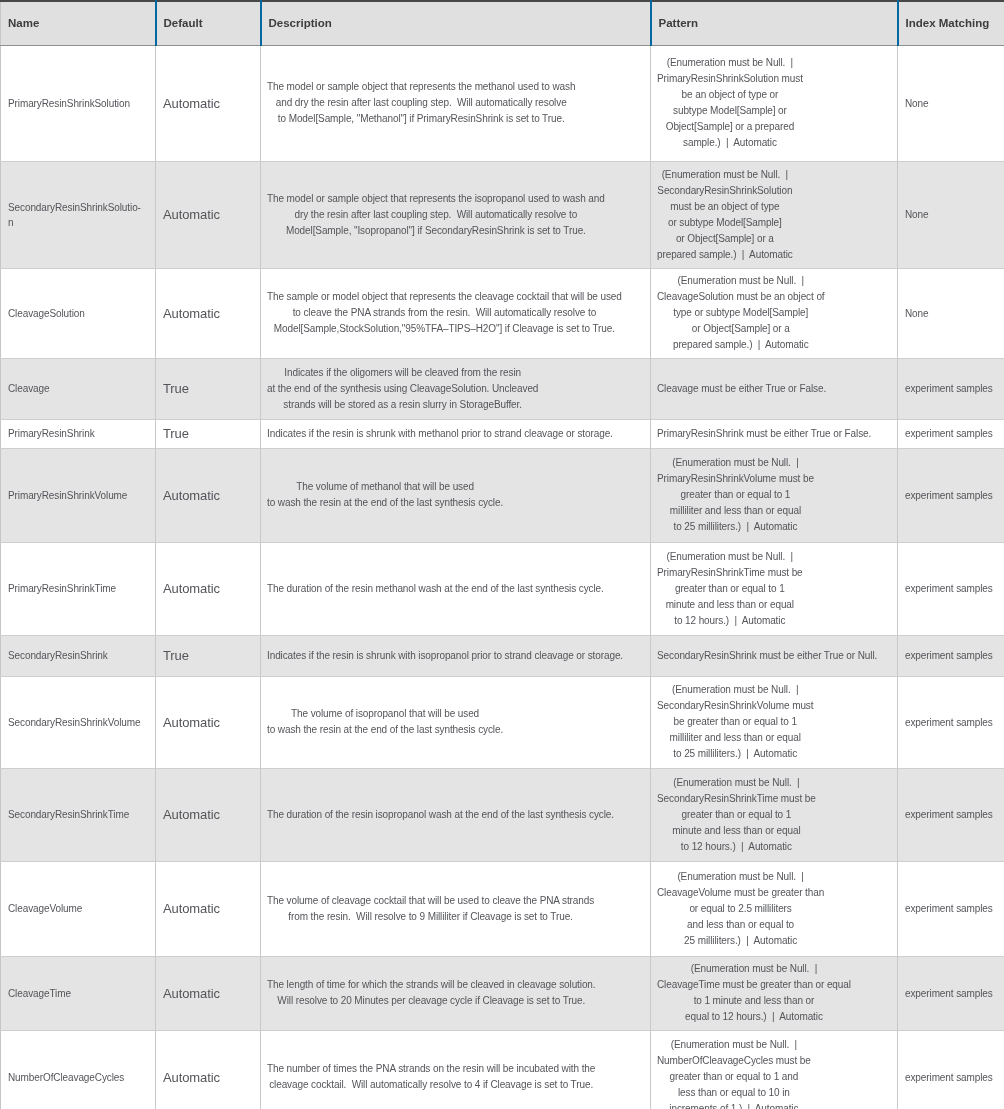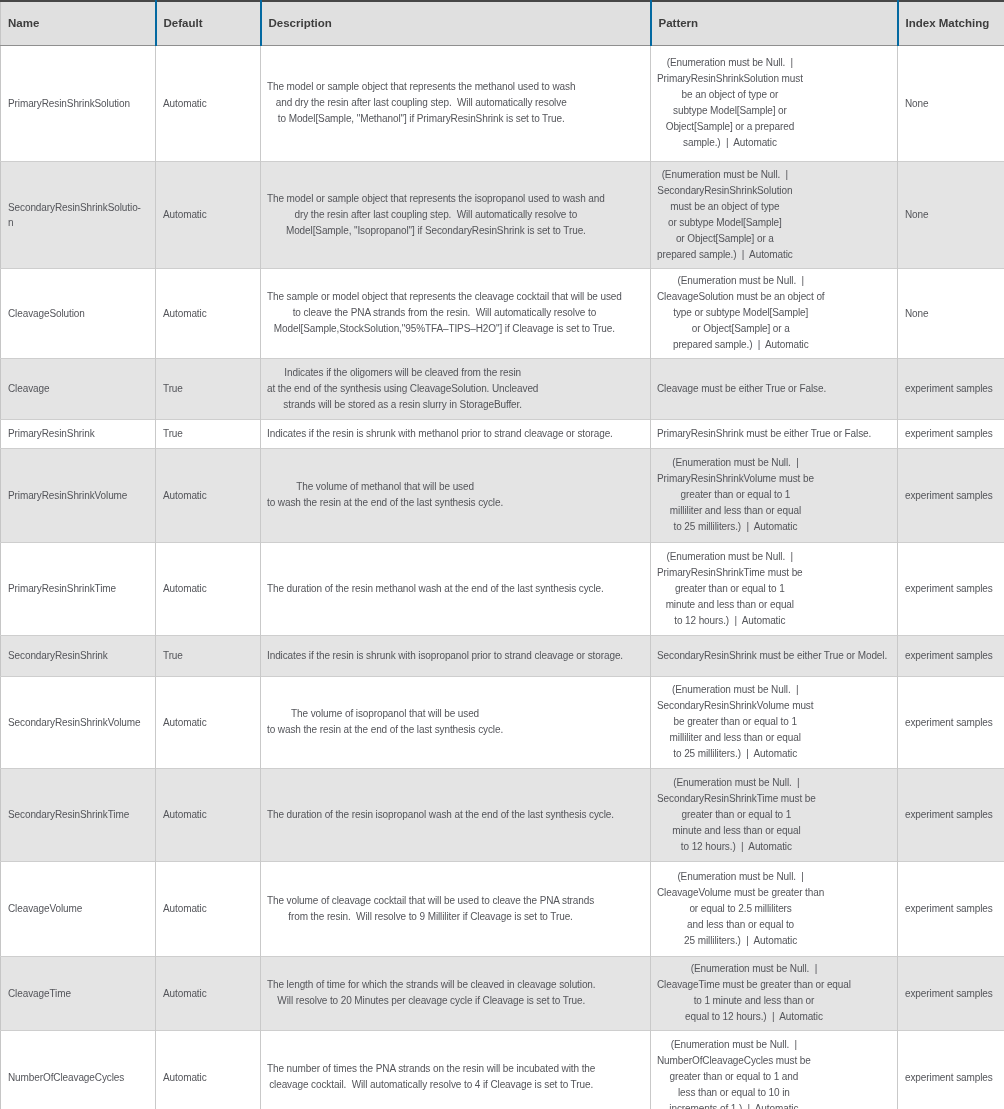--- a/index.html
+++ b/index.html
@@ -54,21 +54,21 @@
     white-space:pre-wrap;
     line-height:16px;
     vertical-align:middle;
   }
   .nameblock{
     display:inline-block;
     white-space:pre-wrap;
     line-height:15px;
     font-size:10px;
   }
-  td.col-default, td.col-index{font-size:10px;letter-spacing:-0.1px;margin-left:33px;}
+  td.col-default, td.col-index{font-size:13px;letter-spacing:-0.1px;margin-left:33px;}
   td.col-desc{padding-left:6px;}
   td.col-pattern{padding-left:6px;margin-left:44px;}
   .hdr-index-inner{
     display:inline-block;
     width:62px;
     padding-left:44px;
     text-indent:-44px;
     line-height:17px;
     white-space:normal;
   }
@@ -175,21 +175,21 @@
 PrimaryResinShrinkTime must be
 greater than or equal to 1
 minute and less than or equal
 to 12 hours.)  |  Automatic</div></td>
           <td class="col-indexindex">experiment samples</td>
         </tr>
         <tr class="shaded" style="height: 41px;">
           <td class="col-name"><div class="nameblock">SecondaryResinShrink</div></td>
           <td class="col-default">True</td>
           <td class="col-desc"><div class="block">Indicates if the resin is shrunk with isopropanol prior to strand cleavage or storage.</div></td>
-          <td class="col-pattern"><div class="block">SecondaryResinShrink must be either True or Model.</div></td>
+          <td class="col-pattern"><div class="block">SecondaryResinShrink must be either True or Null.</div></td>
           <td class="col-indexindex">experiment samples</td>
         </tr>
         <tr class="plain" style="height: 92px;">
           <td class="col-name"><div class="nameblock">SecondaryResinShrinkVolume</div></td>
           <td class="col-default">Automatic</td>
           <td class="col-desc"><div class="block">The volume of isopropanol that will be used
 to wash the resin at the end of the last synthesis cycle.</div></td>
           <td class="col-pattern"><div class="block">(Enumeration must be Null.  |
 SecondaryResinShrinkVolume must
 be greater than or equal to 1

